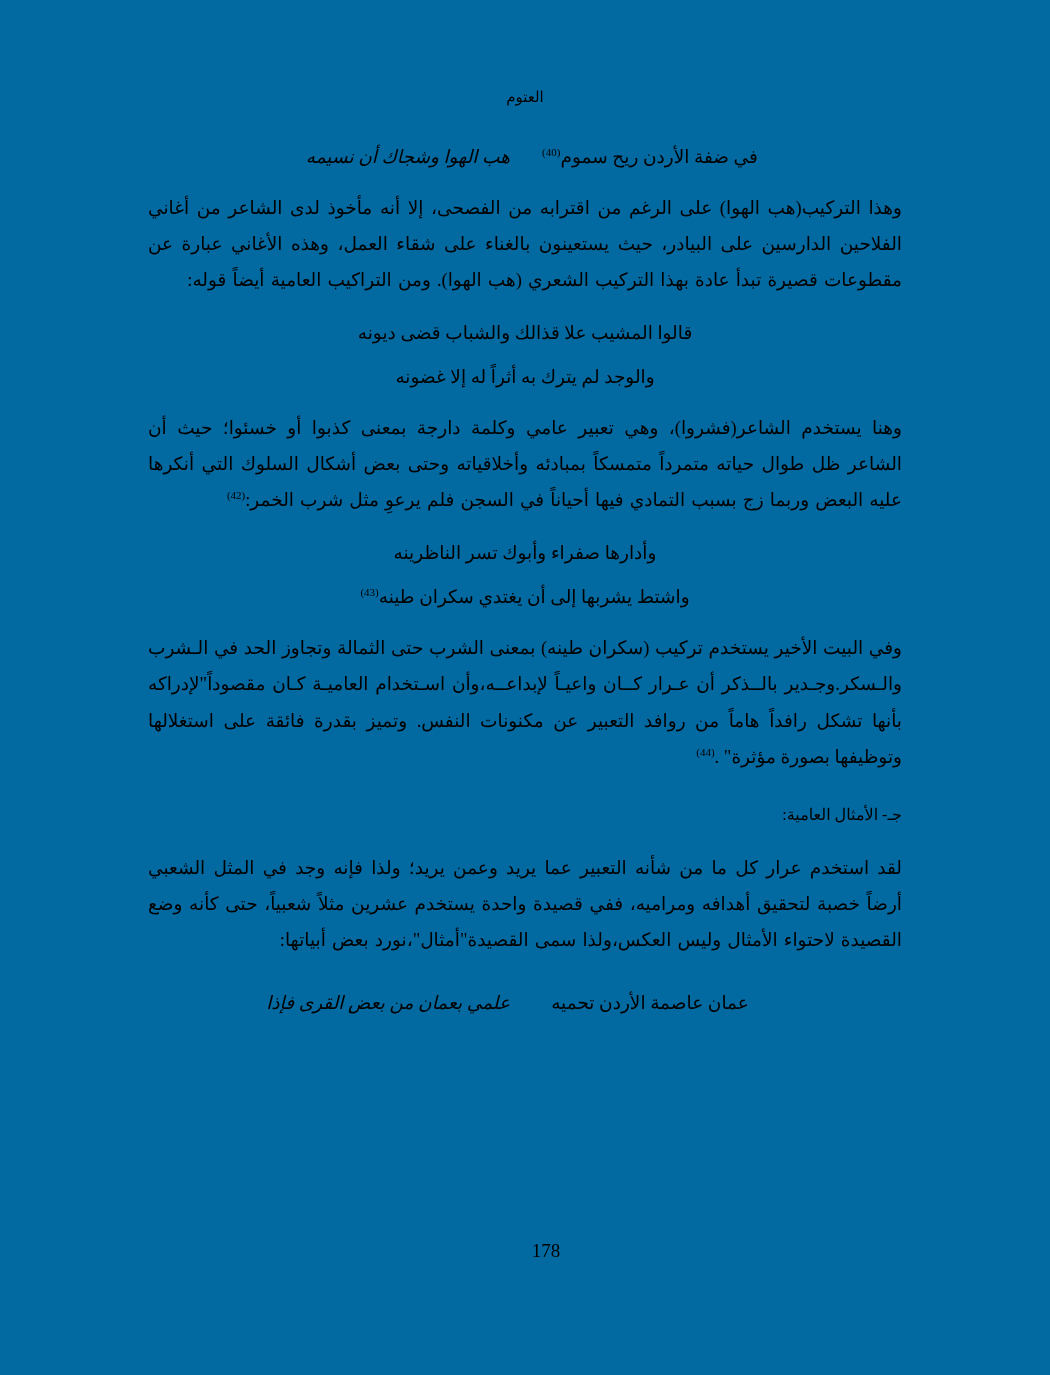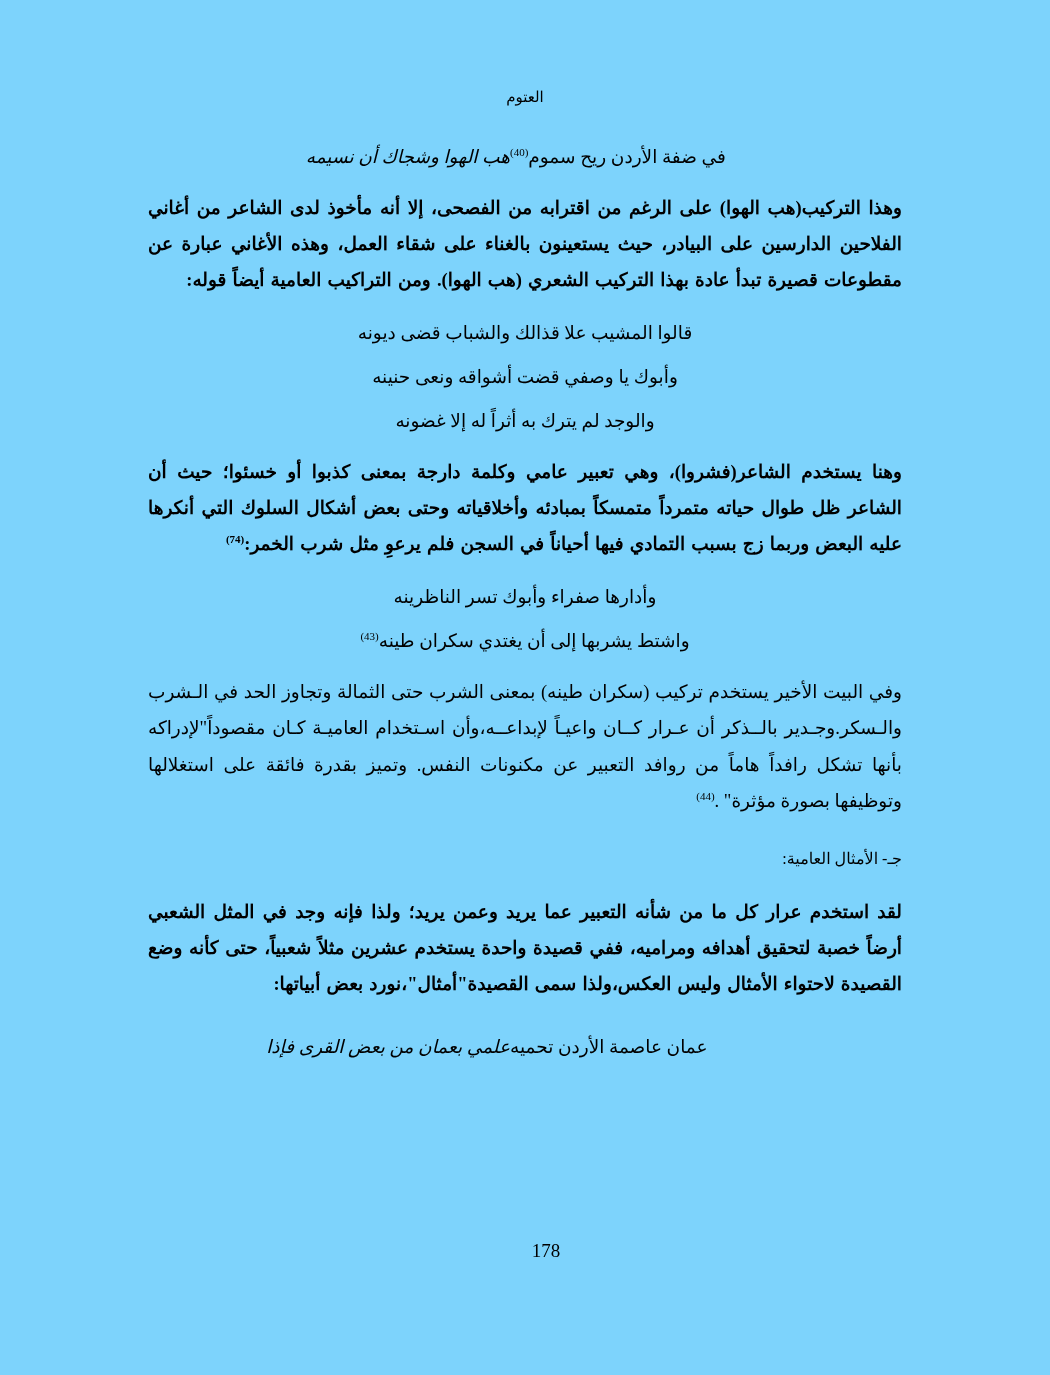--- a/index.html
+++ b/index.html
@@ -8,21 +8,21 @@
     background: #ffffff;
   }
   body {
     font-family: "Liberation Serif", "DejaVu Serif", serif;
     color: #000000;
   }
   .page {
     position: relative;
     width: 1050px;
     height: 1375px;
-    background: #7dd3fc;
+    background: #0369a1;
     box-sizing: border-box;
     overflow: hidden;
   }
   .content {
     position: absolute;
     right: 148px;
     left: 148px;
     top: 88px;
   }
   .running-head {
@@ -36,21 +36,21 @@
     display: flex;
     justify-content: center;
     font-size: 18.5px;
     margin: 0 0 22px 0;
     direction: rtl;
   }
   .verse .hemi {
     white-space: pre;
   }
   .verse .hemi.first {
-    text-align: left;
+    text-align: center;
   }
   .verse .hemi.second {
     text-align: right;
   }
   
   .verse.wide .hemi.first { width: 280px; }
   .verse.wide .hemi.second { width: 250px; font-style: italic; }
 
   .verse.centered {
     display: block;
@@ -60,21 +60,20 @@
   .para {
     font-size: 18.5px;
     line-height: 1.95;
     text-align: justify;
     text-justify: inter-word;
     margin: 14px 0 14px 0;
     direction: rtl;
   }
   .para.loose {
     word-spacing: 1.5px;
-    font-weight: bold;
   }
   .heading {
     font-size: 16px;
     margin: 30px 0 26px 0;
     text-align: right;
   }
   sup {
     font-size: 11px;
     vertical-align: super;
     line-height: 0;
@@ -103,24 +102,23 @@
     <div class="verse wide">
       <span class="hemi first"><span>في ضفة الأردن ريح سموم</span><sup>(40)</sup></span>
       <span class="hemi second">هب الهوا وشجاك أن نسيمه</span>
     </div>
 
     <div class="para loose">وهذا التركيب(هب الهوا) على الرغم من اقترابه من الفصحى، إلا أنه مأخوذ لدى الشاعر من أغاني الفلاحين الدارسين على البيادر، حيث يستعينون بالغناء على شقاء العمل، وهذه الأغاني عبارة عن مقطوعات قصيرة تبدأ عادة بهذا التركيب الشعري (هب الهوا). ومن التراكيب العامية أيضاً قوله:</div>
 
     <div class="spacer-sm"></div>
 
     <div class="verse centered">قالوا المشيب علا قذالك والشباب قضى ديونه</div>
-    <div class="verse centered">وأبوك يا وصفي   قضت   أشواقه ونعى حنينه</div>
     <div class="verse centered">والوجد لم يترك   به   أثراً له إلا   غضونه</div>
 
-    <div class="para loose"><span>وهنا يستخدم الشاعر(فشروا)، وهي تعبير عامي وكلمة دارجة بمعنى كذبوا أو خسئوا؛ حيث أن الشاعر ظل طوال حياته متمرداً متمسكاً بمبادئه وأخلاقياته وحتى بعض أشكال السلوك التي أنكرها عليه البعض وربما زج بسبب التمادي فيها أحياناً في السجن فلم يرعوِ مثل شرب الخمر:</span><sup>(74)</sup></div>
+    <div class="para loose"><span>وهنا يستخدم الشاعر(فشروا)، وهي تعبير عامي وكلمة دارجة بمعنى كذبوا أو خسئوا؛ حيث أن الشاعر ظل طوال حياته متمرداً متمسكاً بمبادئه وأخلاقياته وحتى بعض أشكال السلوك التي أنكرها عليه البعض وربما زج بسبب التمادي فيها أحياناً في السجن فلم يرعوِ مثل شرب الخمر:</span><sup>(42)</sup></div>
 
     <div class="spacer-sm"></div>
 
     <div class="verse centered">وأدارها   صفراء  وأبوك  تسر  الناظرينه</div>
     <div class="verse centered"><span>واشتط يشربها إلى أن يغتدي سكران طينه</span><sup>(43)</sup></div>
 
     <div class="para"><span>وفي البيت الأخير يستخدم تركيب (سكران طينه) بمعنى الشرب حتى الثمالة وتجاوز الحد في الـشرب والـسكر.وجـدير بالــذكر أن عـرار كــان واعيـاً لإبداعــه،وأن اسـتخدام العاميـة كـان مقصوداً"لإدراكه بأنها تشكل رافداً هاماً من روافد التعبير عن مكنونات النفس. وتميز بقدرة فائقة على استغلالها وتوظيفها بصورة مؤثرة" .</span><sup>(44)</sup></div>
 
     <div class="heading">جـ- الأمثال العامية:</div>
 

